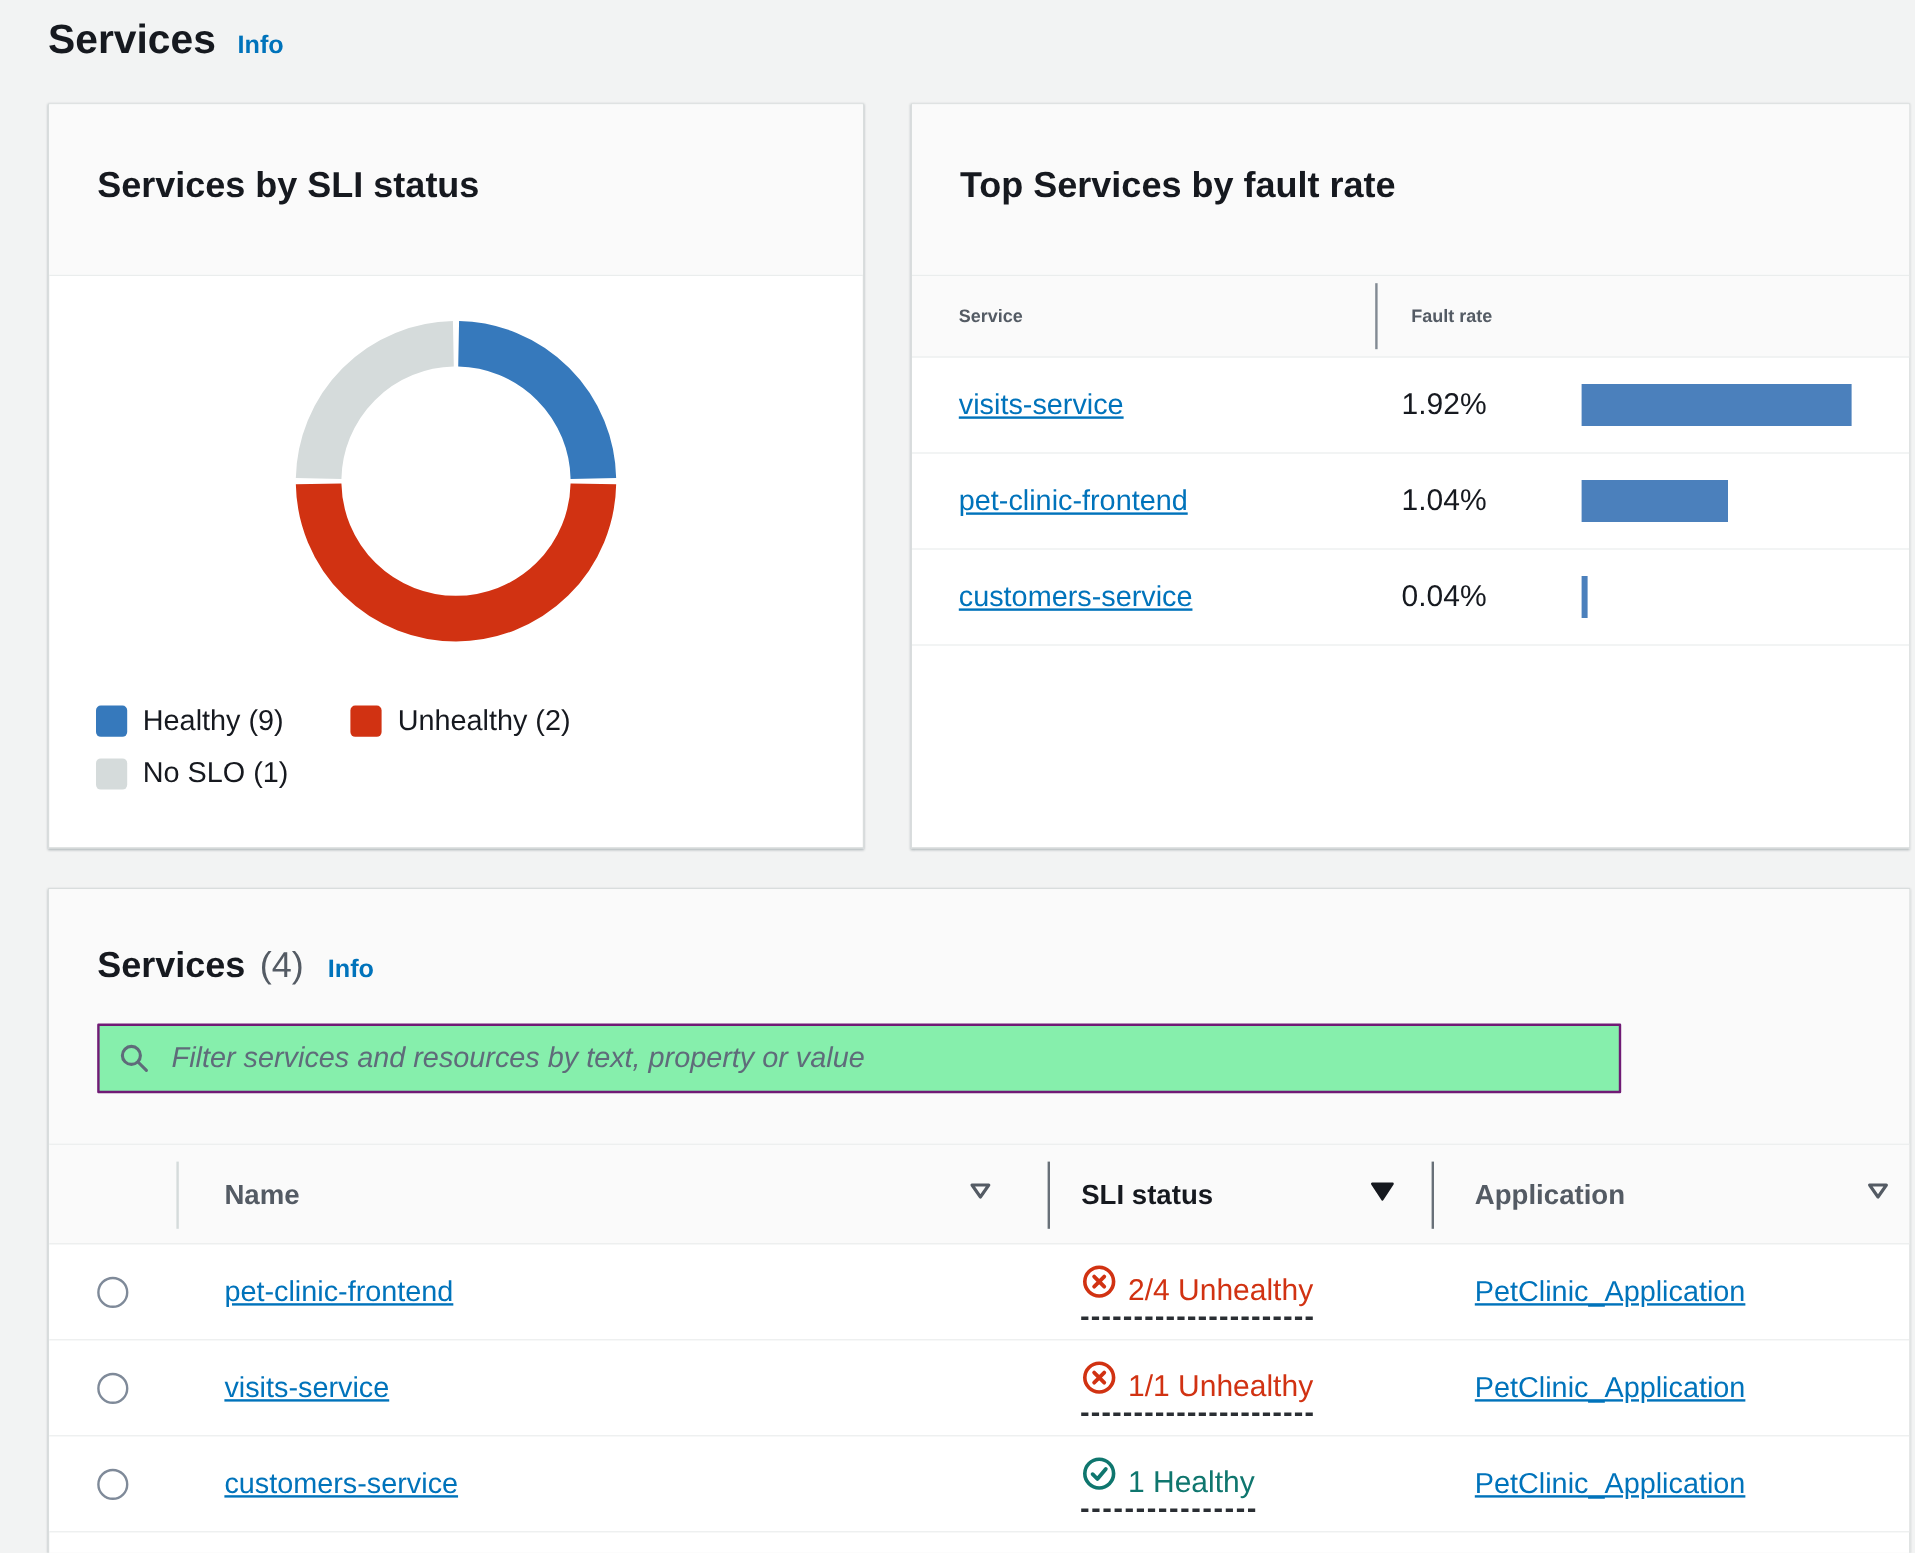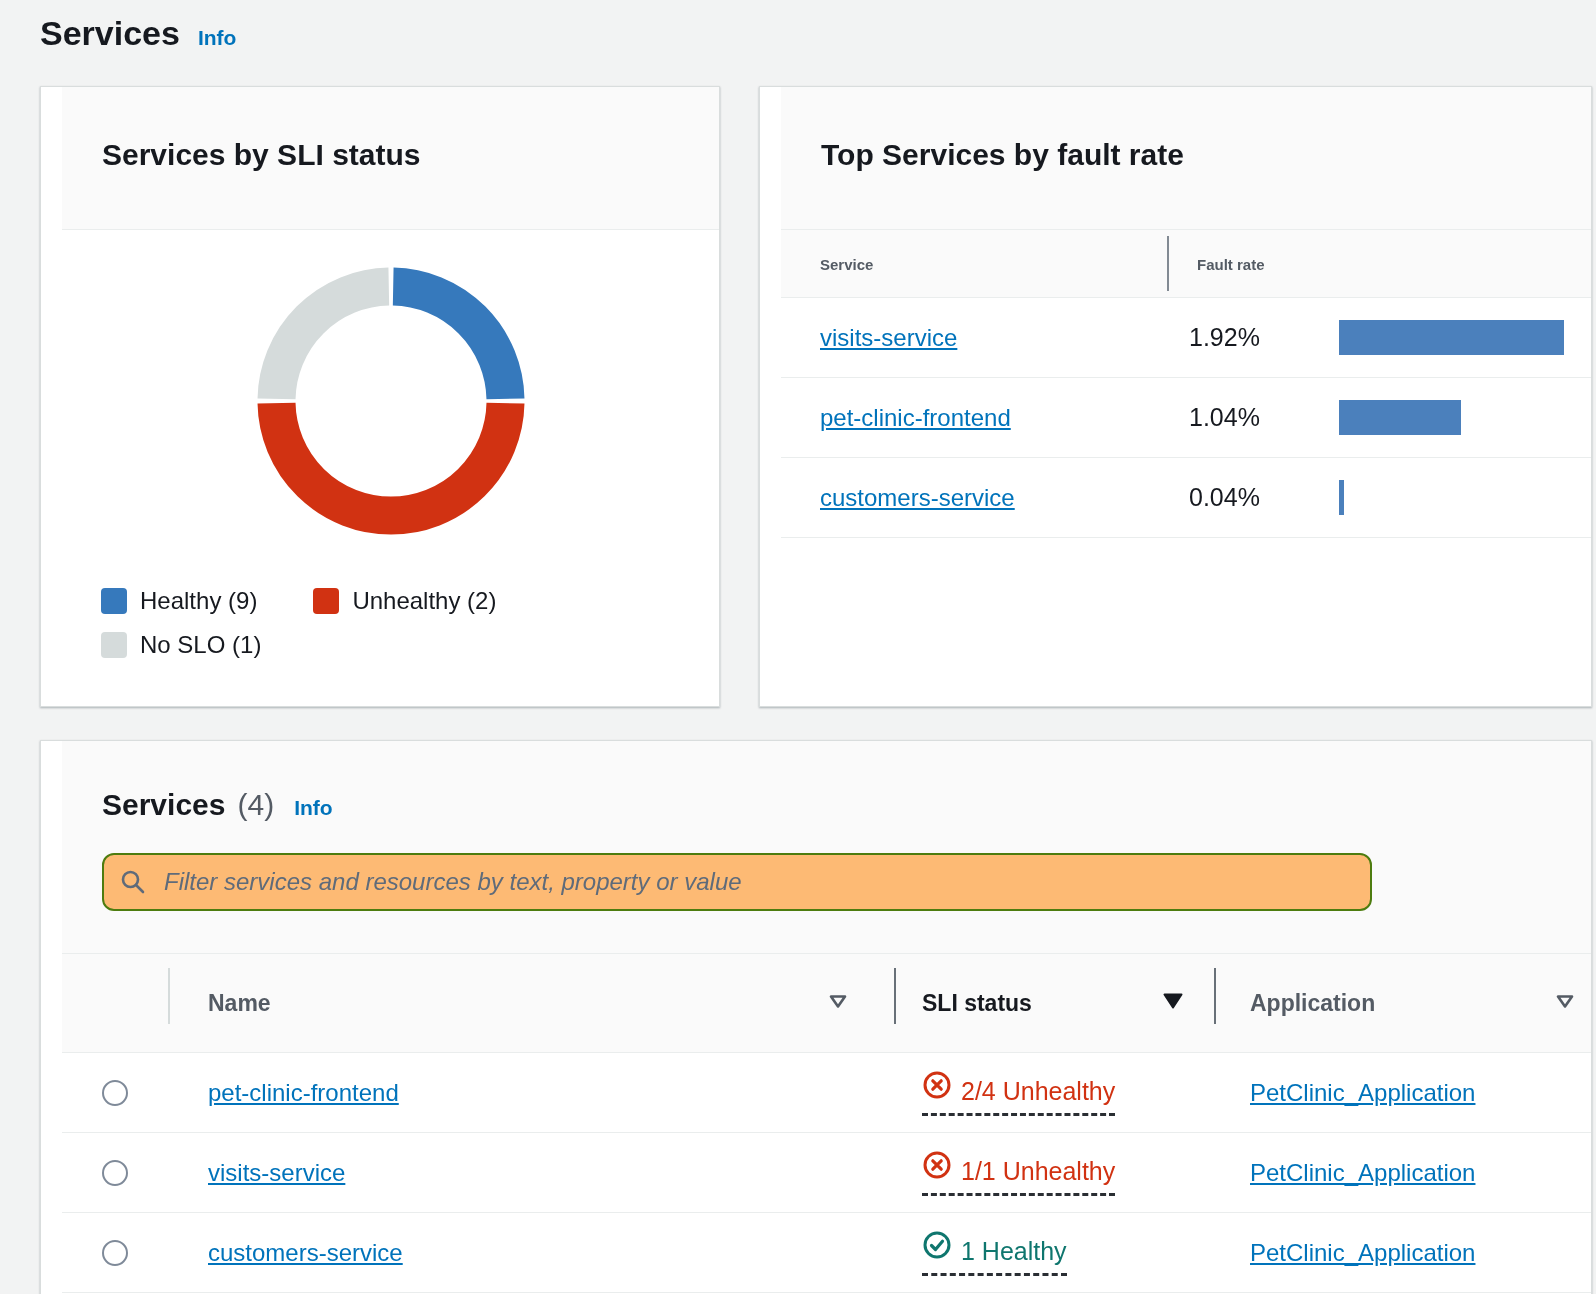--- a/index.html
+++ b/index.html
@@ -15,21 +15,20 @@
   .page-head{display:flex;align-items:baseline;padding:14px 0 0 40px;}
   .page-head h1{margin:0;font-size:34px;font-weight:700;color:#16191f;}
   .info-link{font-size:21px;font-weight:700;color:#0073bb;margin-left:18px;text-decoration:none;}
   
   .cards-row{display:flex;margin:33px 4px 0 40px;gap:39px;}
   .card{
     background:#ffffff;
     border:1px solid #d9dddd;
     box-shadow:0 1px 2px rgba(0,28,36,0.30);
     box-sizing:border-box;
-    padding-left:21px;
   }
   .card-header{
     background:#fafafa;
     border-bottom:1px solid #eaeded;
     padding:50px 40px 56px 40px;
     box-sizing:border-box;
   }
   .card-header h2{margin:0;font-size:30px;line-height:36px;font-weight:700;color:#16191f;}
   
   .sli-card{width:680px;height:621px;position:relative;}
@@ -52,30 +51,30 @@
   
   .services-card{margin:33px 4px 0 40px;width:1552px;height:600px;}
   .sc-header{background:#fafafa;padding:46px 40px 42px 40px;box-sizing:border-box;}
   .sc-title{display:flex;align-items:baseline;}
   .sc-title h2{margin:0;font-size:30px;line-height:36px;font-weight:700;color:#16191f;}
   .sc-count{font-size:30px;font-weight:400;color:#545b64;margin-left:12px;}
   .sc-title .info-link{font-size:21px;margin-left:20px;}
   .filter-box{position:relative;margin-top:30px;width:1270px;height:58px;box-sizing:border-box;}
   .filter-box input{
     width:100%;height:100%;box-sizing:border-box;
-    border:2px solid #4d7c0f;border-radius:12px;background:#fdba74;
+    border:2px solid #701a75;border-radius:1px;background:#86efac;
     padding:0 20px 0 60px;font-size:24px;font-family:"Liberation Sans", sans-serif;
     color:#16191f;outline:none;
   }
   .filter-box input::placeholder{font-style:italic;color:#5f6b7a;opacity:1;}
   .filter-box .search-ic{position:absolute;left:18px;top:16px;pointer-events:none;}
   
   .stable{background:#ffffff;}
   .srow, .shead{display:grid;grid-template-columns:106px 726px 320px 1fr;align-items:center;}
-  .shead{height:100px;background:#fafafa;border-top:1px solid #eaeded;border-bottom:1px solid #eaeded;box-sizing:border-box;}
+  .shead{height:84px;background:#fafafa;border-top:1px solid #eaeded;border-bottom:1px solid #eaeded;box-sizing:border-box;}
   .th{position:relative;display:flex;align-items:center;height:100%;cursor:pointer;box-sizing:border-box;}
   .th .th-label{font-size:23px;font-weight:700;color:#545b64;}
   .th.sorted .th-label{color:#16191f;}
   .th-name{padding:0 46px 0 40px;}
   .th-sli{padding:0 30px 0 28px;}
   .th-app{padding:0 16px 0 36px;gap:10px;}
   .th-name::before{content:"";position:absolute;left:0;top:14px;width:2px;height:56px;background:#d5dbdb;}
   .th-sli::before, .th-app::before{content:"";position:absolute;left:0;top:14px;width:2px;height:56px;background:#687078;}
   .th .spacer{flex:1;}
   .srow{height:80px;border-bottom:1px solid #eaeded;box-sizing:border-box;}

